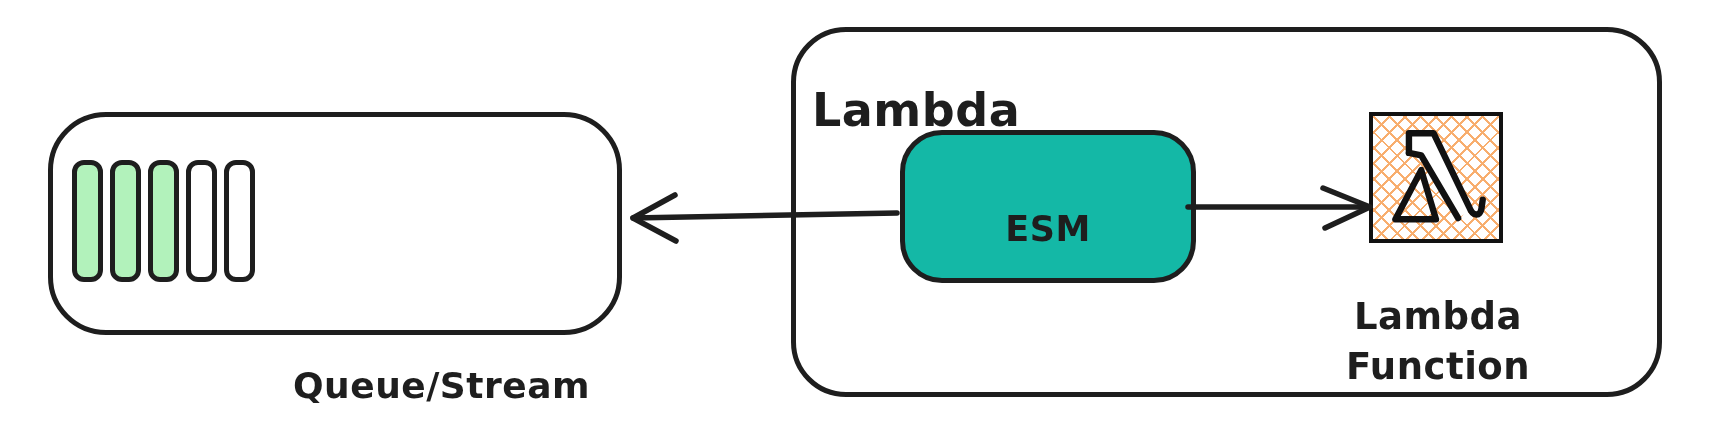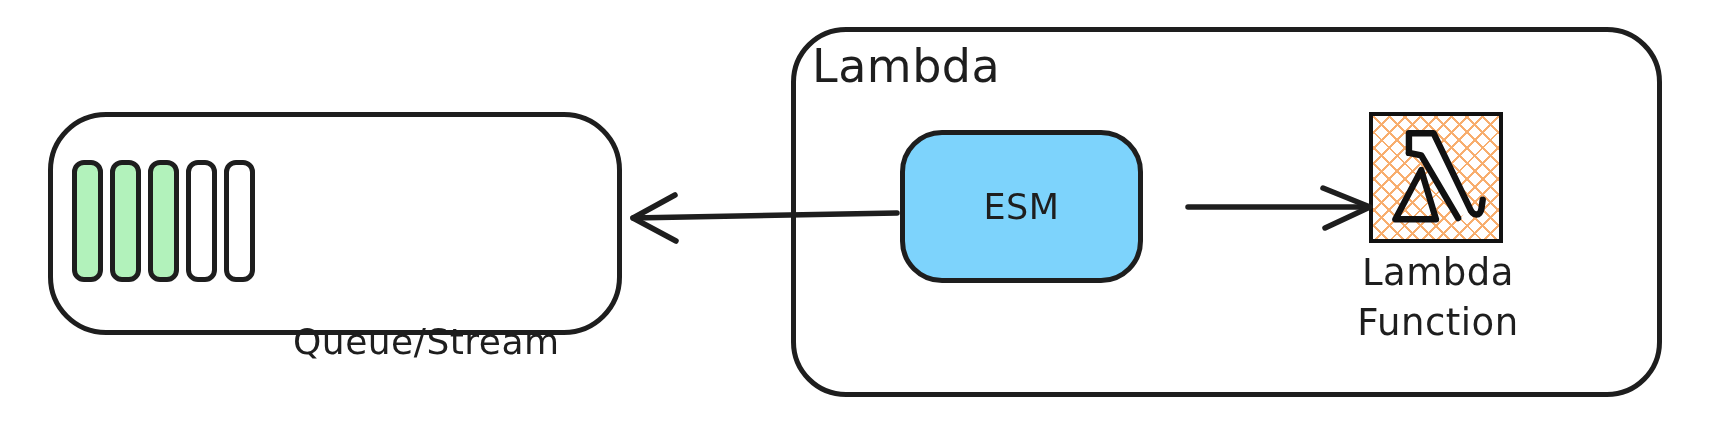--- a/index.html
+++ b/index.html
@@ -6,23 +6,24 @@
   *{box-sizing:border-box;}
   .scene{
     position:relative;
     width:1717px;height:439px;
     background:var(--bg,#fff);
     font-family:"DejaVu Sans", sans-serif;
     color:var(--stroke,#1e1e1e);
     overflow:hidden;
   }
   .hand{
-    font-weight:normal;
+    font-weight:bold;
     letter-spacing:0.5px;
     color:var(--stroke,#1e1e1e);
+    margin-top:44px;
   }
   
   .queue-box{
     position:absolute;left:48px;top:112px;width:574px;height:223px;
     border:5px solid var(--stroke,#1e1e1e);
     border-radius:58px;
     background:#fff;
   }
   .bars{
     position:absolute;left:72px;top:160px;
@@ -45,24 +46,24 @@
     border:5px solid var(--stroke,#1e1e1e);
     border-radius:55px;
     background:#fff;
   }
   .lambda-label{
     position:absolute;left:812px;top:40px;
     font-size:46px;line-height:52px;
   }
   
   .esm-box{
-    position:absolute;left:900px;top:130px;width:243px;height:153px;
+    position:absolute;left:900px;top:130px;width:296px;height:153px;
     border:5px solid var(--stroke,#1e1e1e);
     border-radius:42px;
-    background:#7dd3fc;
+    background:#14b8a6;
     display:flex;align-items:center;justify-content:center;
   }
   .esm-label{font-size:35px;}
   
   .fn-icon{
     position:absolute;left:1369px;top:112px;width:134px;height:131px;
     border:4px solid #111;
     background:
       repeating-linear-gradient(45deg,  transparent 0 9px, var(--hatch,#f8ae6e) 9px 11px),
       repeating-linear-gradient(-45deg, transparent 0 9px, var(--hatch,#f8ae6e) 9px 11px),

